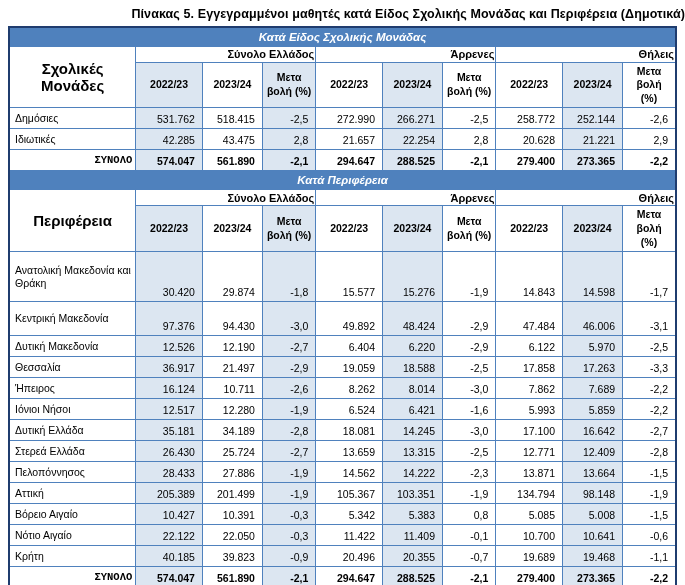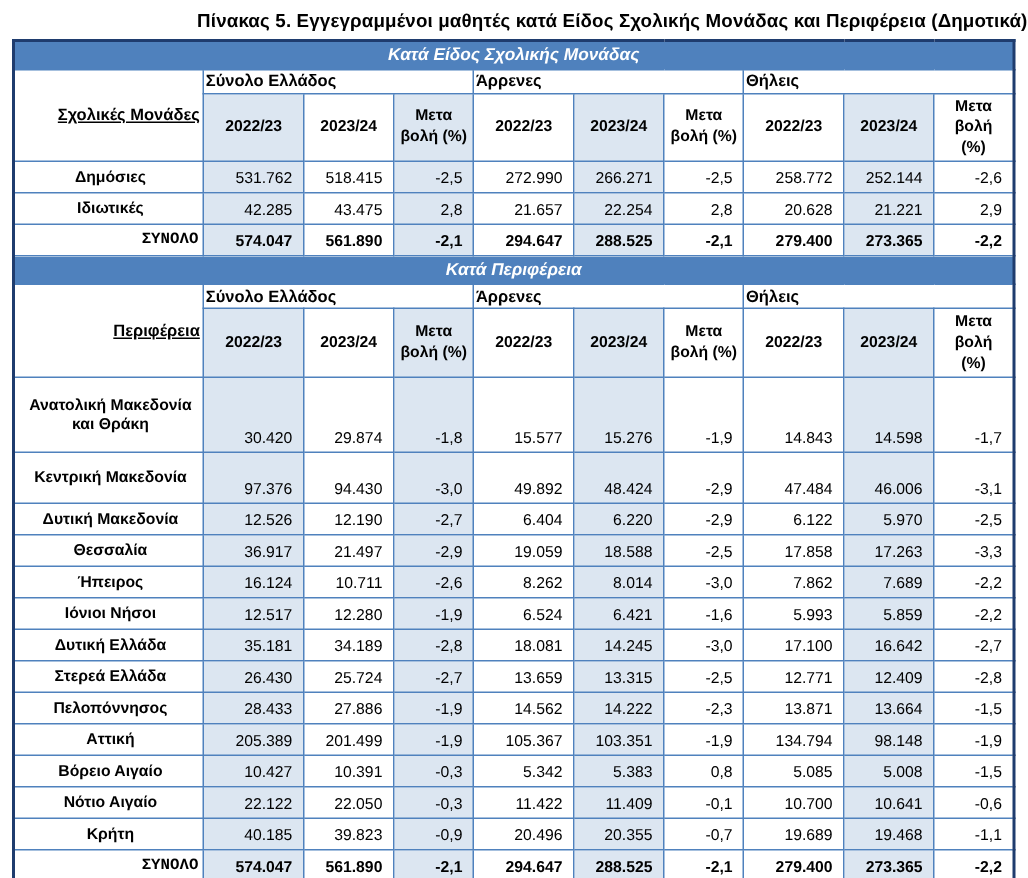--- a/index.html
+++ b/index.html
@@ -15,27 +15,27 @@
   table.stats{
     width:669px; margin:0 auto; border-collapse:collapse; table-layout:fixed;
     border:2px solid var(--frame);
   }
   td{border:1px solid var(--grid); overflow:hidden;}
   td.banner{
     background:var(--banner-bg); color:#fff; font-style:italic; font-weight:bold;
     text-align:center; font-size:11.5px; height:19px; border-color:var(--banner-bg);
     border-left-color:var(--frame); border-right-color:var(--frame);
   }
-  td.rowhead{font-weight:bold; text-align:right; font-size:11px; vertical-align:middle; padding:2px;text-decoration:underline;}
-  td.group{font-weight:bold; text-align:left; font-size:11px; height:16px; padding:1px;}
+  td.rowhead{font-weight:bold; text-align:center; font-size:15px; vertical-align:middle; padding:2px;}
+  td.group{font-weight:bold; text-align:right; font-size:11px; height:16px; padding:1px;}
   td.sub{
     font-weight:bold; text-align:center; font-size:10.5px; line-height:1.3;
     height:44px; vertical-align:middle; padding:2px 4px;
   }
-  td.label{font-weight:bold; text-align:center; font-size:10.5px; padding:2px 3px 2px 5px; vertical-align:middle; line-height:1.25;}
+  td.label{font-weight:normal; text-align:left; font-size:10.5px; padding:2px 3px 2px 5px; vertical-align:middle; line-height:1.25;}
   td.num{text-align:right; font-size:10.5px; padding:2px 7px 3px 2px; height:21px; vertical-align:bottom;}
   td.shade{background:var(--shade-bg);}
   tr.total td{font-weight:bold;}
   td.tlabel{text-align:right;font-family:Liberation Mono, monospace;}
   #sec2 tr:nth-child(3) td.sub{height:46px;}
   #sec2 tr:nth-child(4) td{height:50px;}
   #sec2 tr:nth-child(5) td{height:34px;}
 </style>
 </head>
 <body>

